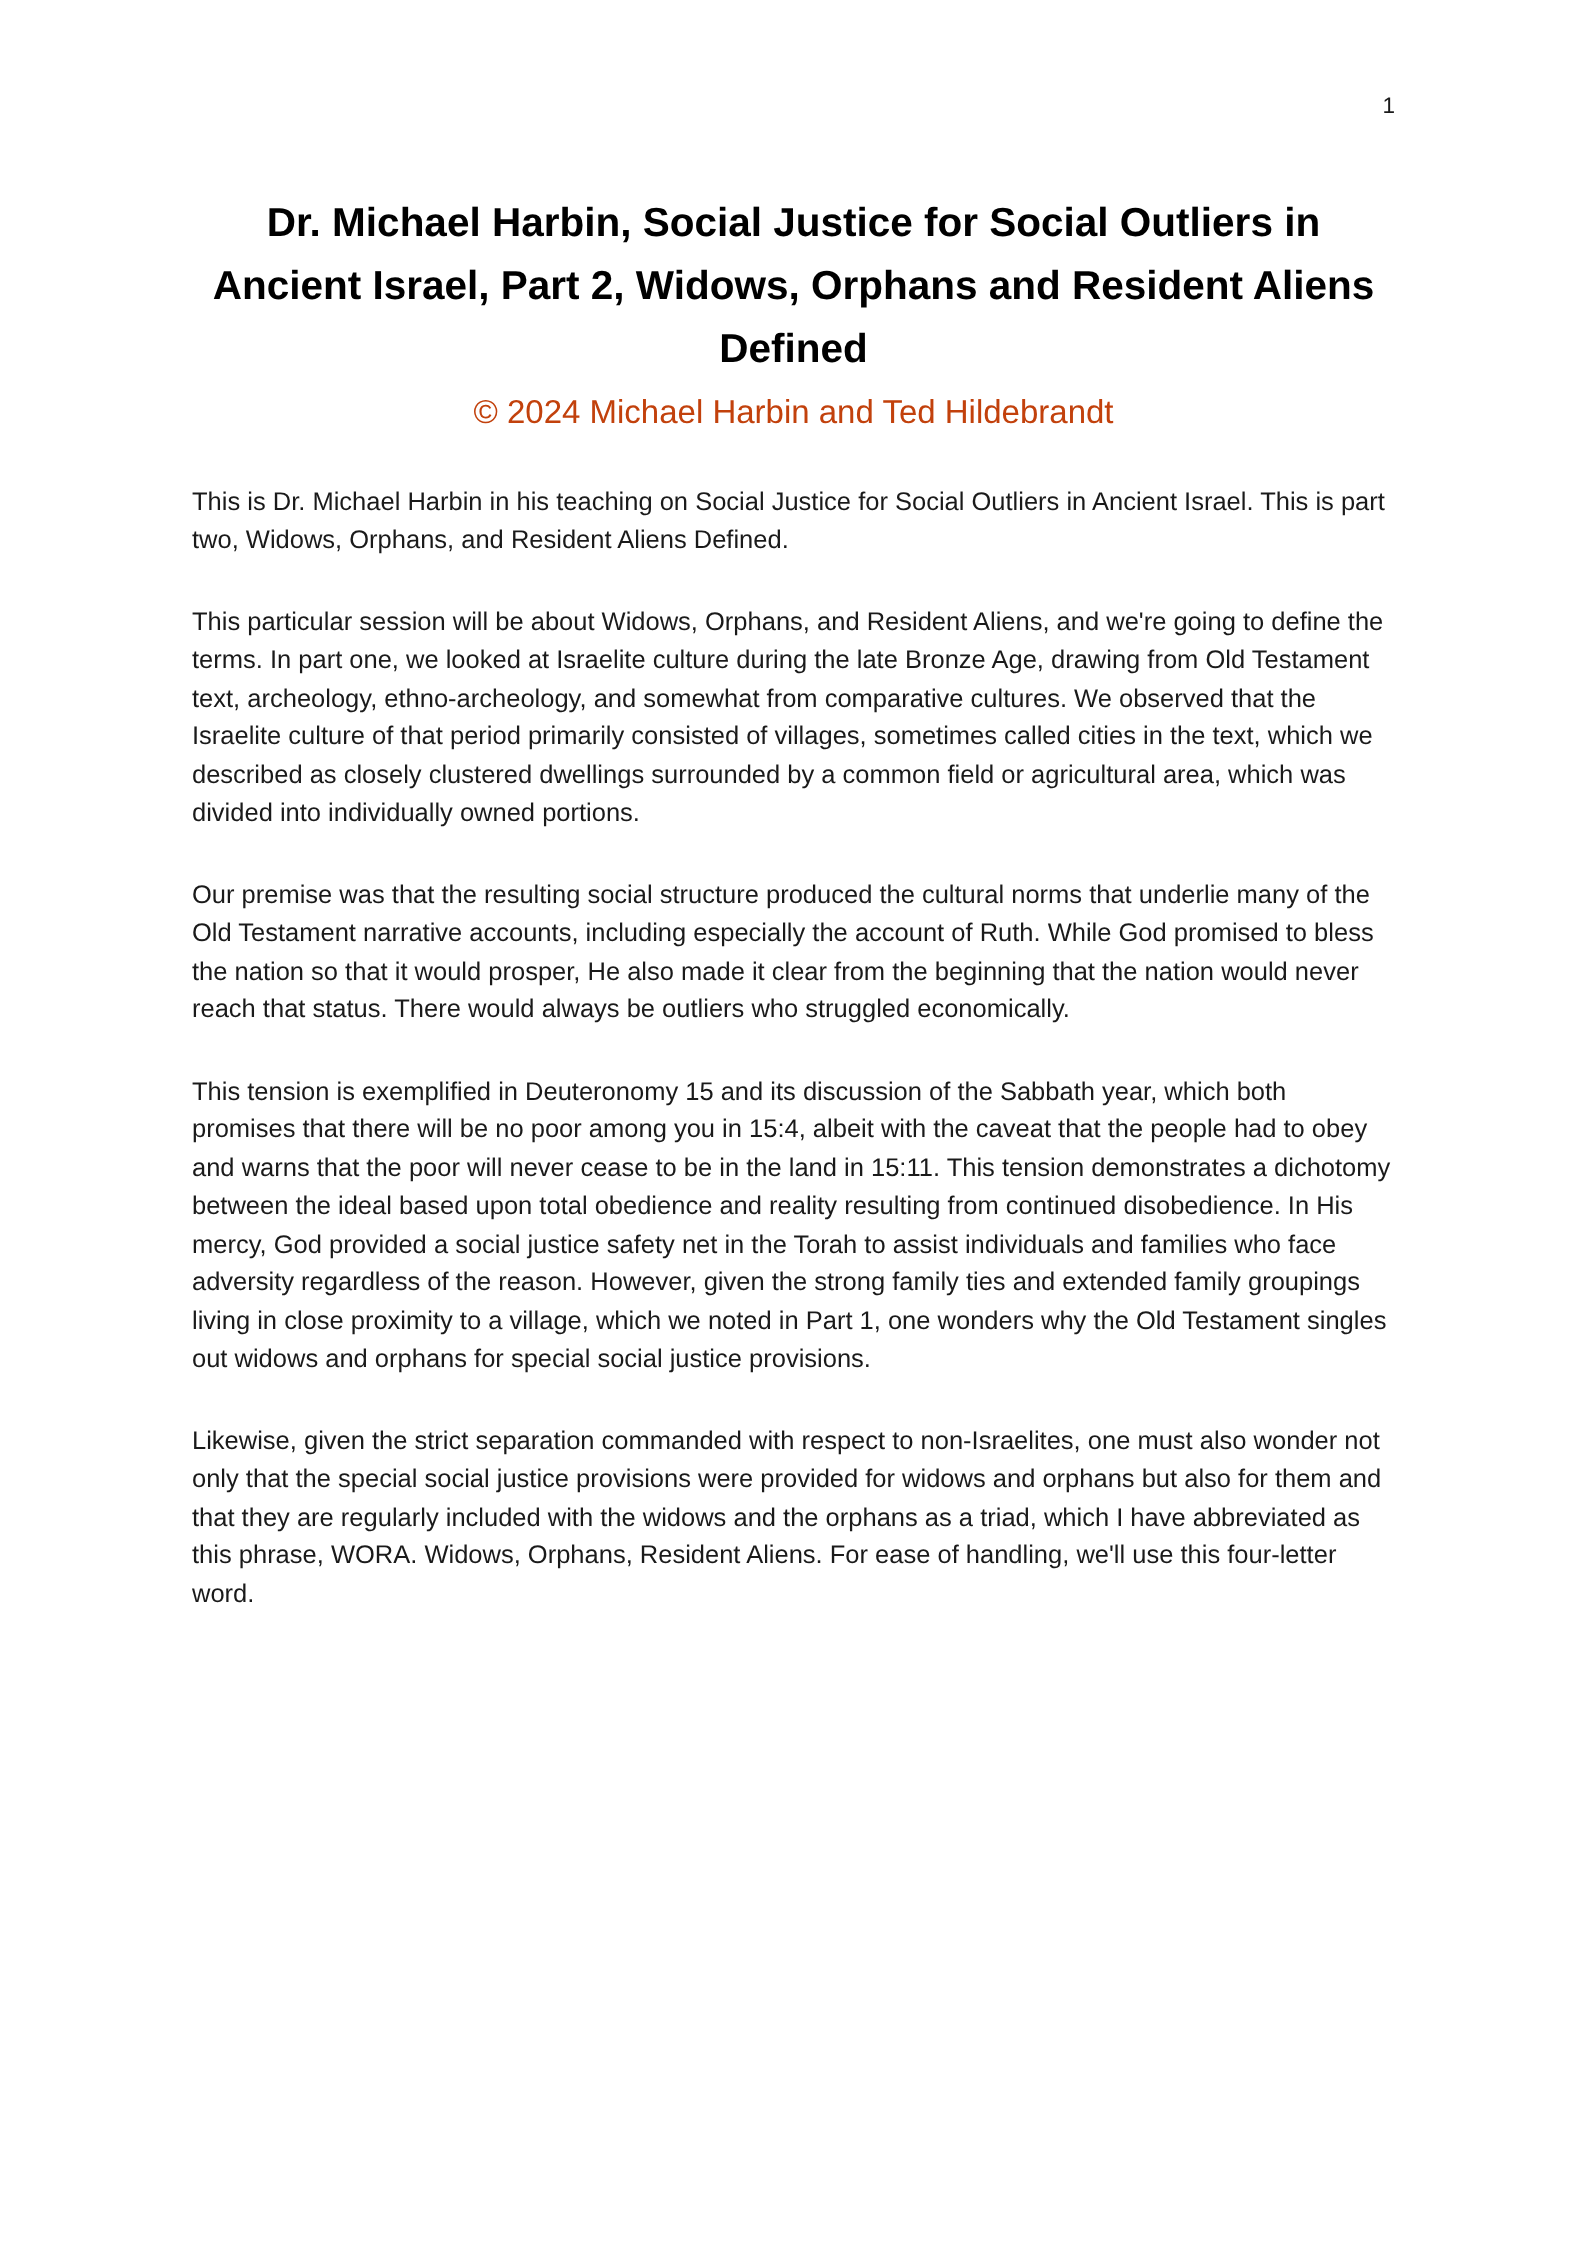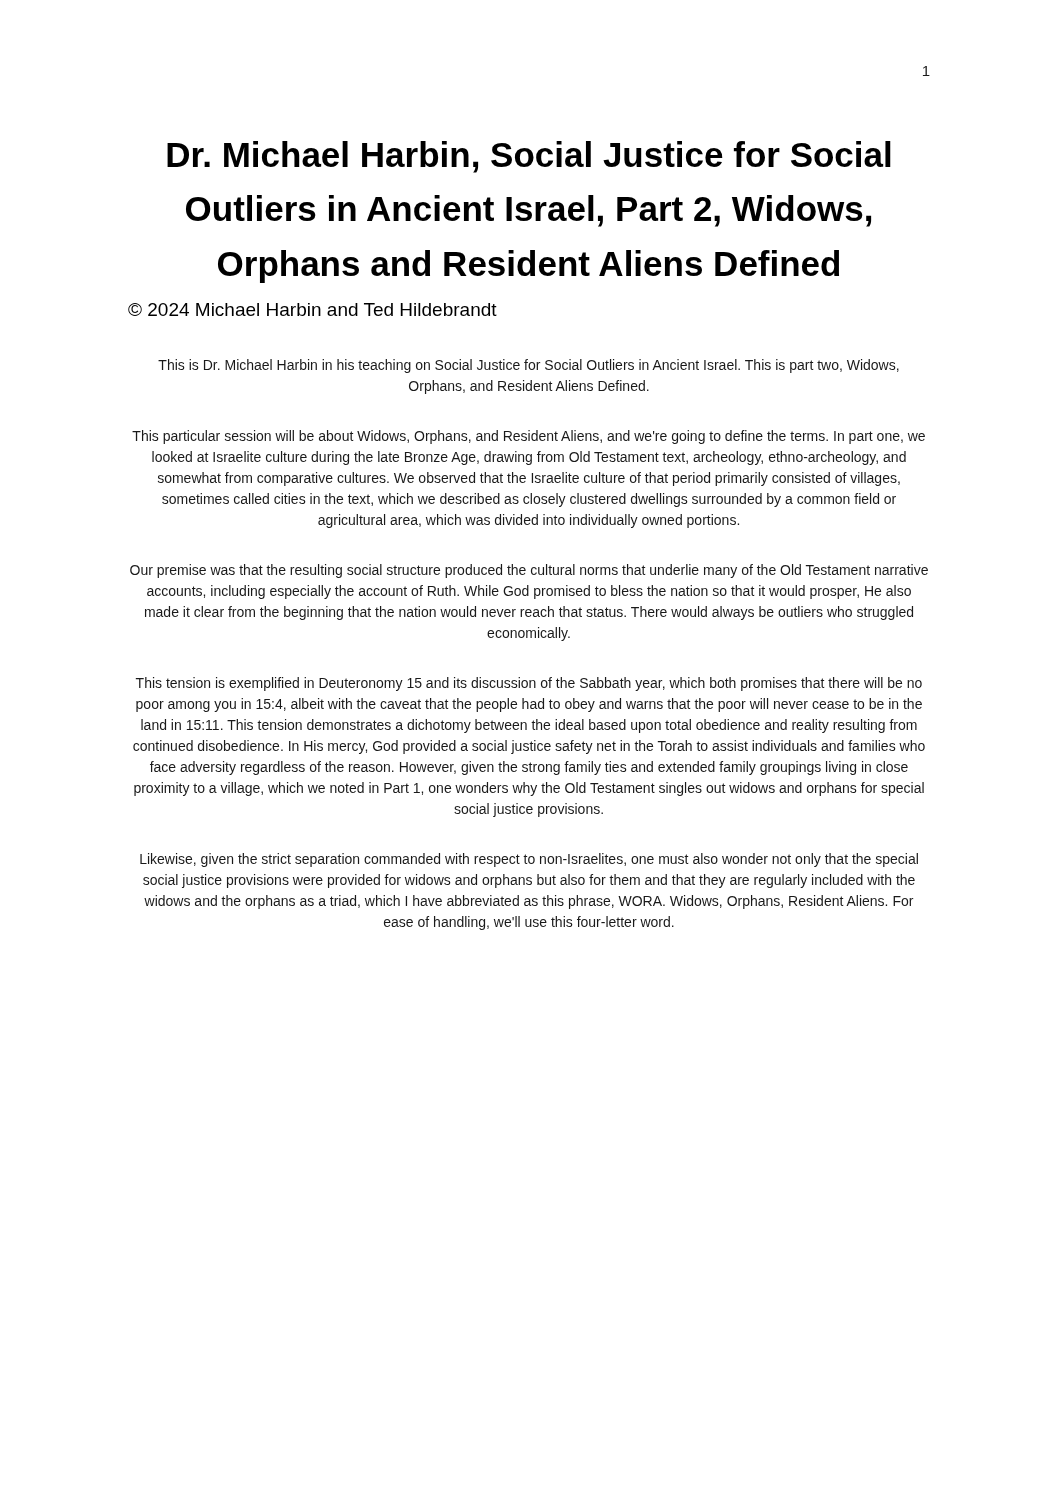--- a/index.html
+++ b/index.html
@@ -20,40 +20,41 @@
     position: absolute;
     top: 62px;
     right: 128px;
     font-size: 15px;
     color: #1a1a1a;
   }
   .content {
     padding: 128px 128px 0 128px;
   }
   .doc-title {
-    font-size: 35px;
+    font-size: 27px;
     font-weight: bold;
     text-align: center;
     line-height: 1.55;
     color: #000000;
   }
   .doc-subtitle {
-    font-size: 19px;
+    font-size: 22px;
+    text-align: center;
     margin-top: 8px;
-    color: #000000;
+    color: #c2410c;
   }
   .body-text {
     margin-top: 34px;
   }
   .para {
-    font-size: 14px;
+    font-size: 17px;
     line-height: 1.5;
     margin-bottom: 29px;
     color: #1a1a1a;
-    text-align: center;
+    text-align: left;
   }
 </style>
 </head>
 <body>
 
 <div class="page">
 
   <div class="page-number">1</div>
 
   <div class="content">

